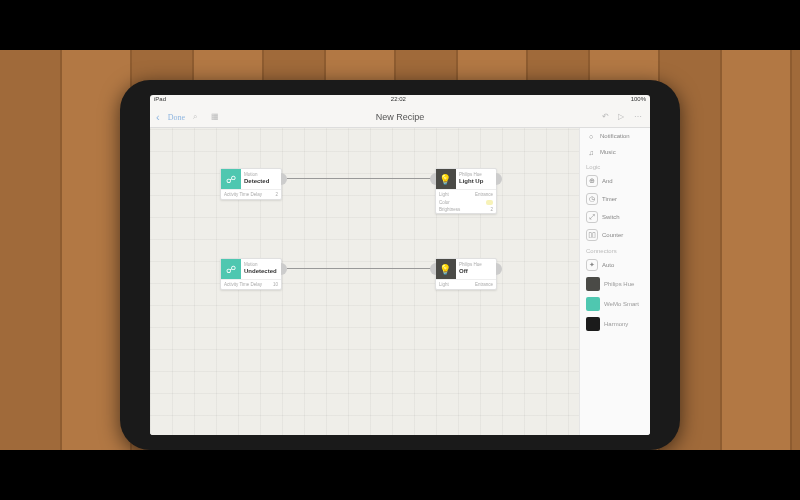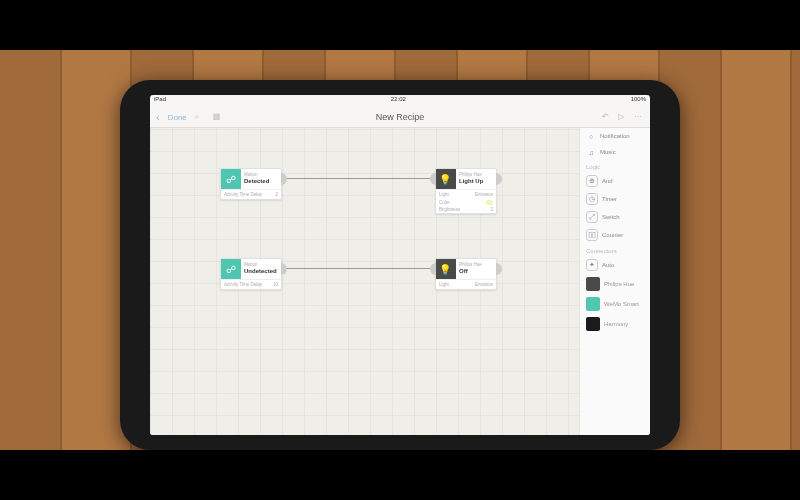--- a/index.html
+++ b/index.html
@@ -64,21 +64,21 @@
 
       <div class="status">
         <span>iPad</span>
         <span>22:02</span>
         <span>100%</span>
       </div>
 
       <div class="toolbar">
         <div class="tb-left">
           <span style="font-size:11px;">‹</span>
-          <span style="color:#8fb6e0;">Done</span>
+          <span style="color:#8fb6e0;font-family:Liberation Serif, serif;">Done</span>
           <span class="tb-ico">⌕</span>
           <span class="tb-ico">▦</span>
         </div>
         <div class="title">New Recipe</div>
         <div class="tb-right">
           <span class="tb-ico">↶</span>
           <span class="tb-ico">▷</span>
           <span class="tb-ico">⋯</span>
         </div>
       </div>

